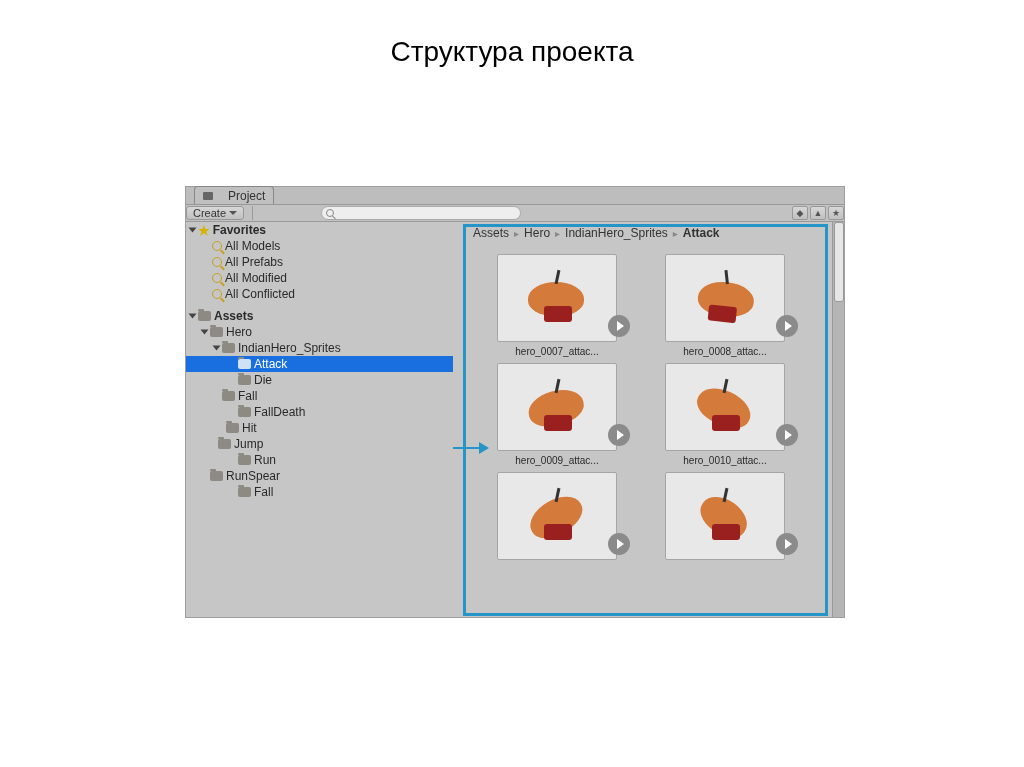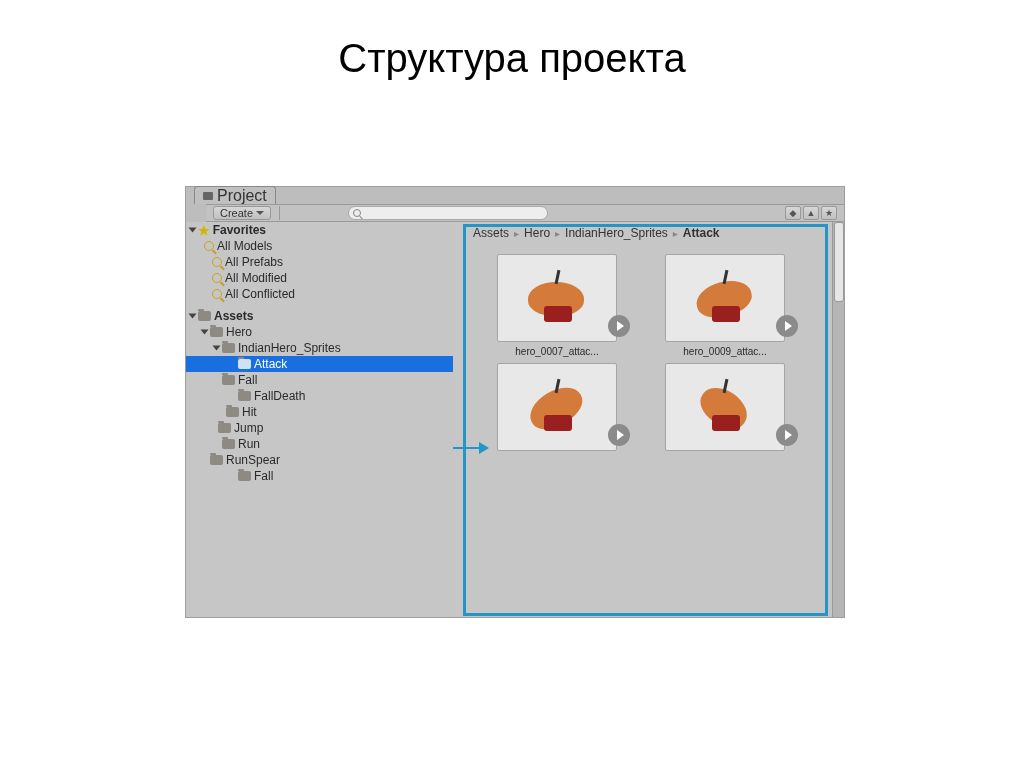--- a/index.html
+++ b/index.html
@@ -8,21 +8,21 @@
     width: 1024px;
     height: 767px;
     font-family: Arial, sans-serif;
     background: #fff;
     position: relative;
   }
   .slide-title {
     position: absolute;
     top: 36px; left: 0; right: 0;
     text-align: center;
-    font-size: 40px;
+    font-size: 28px;
     font-weight: 400;
     color: #000;
   }
   .panel-outer {
     position: absolute;
     left: 185px; top: 186px;
     width: 660px; height: 432px;
     border: 1px solid #9e9e9e;
     background: #bdbdbd;
   }
@@ -31,39 +31,38 @@
     top: -1px; left: 8px;
     height: 18px;
     padding: 0 8px;
     background: #c0c0c0;
     border: 1px solid #888;
     border-bottom: none;
     border-top-left-radius: 4px;
     border-top-right-radius: 4px;
     display: flex;
     align-items: center;
-    gap: 4px;
-    font-size: 16px;
+    gap: 15px;
+    font-size: 12px;
     color: #333;
   }
   .folder-icon-mini { width: 10px; height: 8px; background:#666; border-radius:1px; }
   .toolbar {
     position: absolute;
     top: 17px; left: 0; right: 0;
     height: 18px;
     background: #c2c2c2;
     border-top: 1px solid #999;
     border-bottom: 1px solid #9a9a9a;
     display: flex;
     align-items: center;
     gap: 6px;
-    padding: 0 7px;
+    padding: 0 0;
     font-size: 11px;
     color: #333;
-    margin-left: 20px;
   }
   .create-btn {
     height: 14px;
     padding: 0 6px;
     background: linear-gradient(#d7d7d7,#c0c0c0);
     border: 1px solid #999;
     border-radius: 3px;
     display:flex;align-items:center;gap:3px;
   }
   .create-btn .tri { width:0;height:0;border-left:4px solid transparent;border-right:4px solid transparent;border-top:4px solid #555;}
@@ -200,21 +199,21 @@
   </div>
 
   <div class="content">
     <div class="tree-pane">
 
       <div class="tree-row bold">
         <span class="caret open"></span>
         <span class="star">★</span>
         <span>Favorites</span>
       </div>
-      <div class="tree-row" style="padding-left:18px">
+      <div class="tree-row" style="padding-left:26px">
           <span class="mag"></span>
           <span>All Models</span>
         </div>
       <div class="tree-row" style="padding-left:26px">
           <span class="mag"></span>
           <span>All Prefabs</span>
         </div>
       <div class="tree-row" style="padding-left:26px">
           <span class="mag"></span>
           <span>All Modified</span>
@@ -237,37 +236,41 @@
       </div>
       <div class="tree-row" style="padding-left:28px">
         <span class="caret open"></span>
         <span class="fold"></span>
         <span>IndianHero_Sprites</span>
       </div>
       <div class="tree-row selected" style="padding-left:52px">
           <span class="fold"></span>
           <span>Attack</span>
         </div>
+      <div class="tree-row" style="padding-left:52px">
+          <span class="fold"></span>
+          <span>Die</span>
+        </div>
       <div class="tree-row" style="padding-left:36px">
           <span class="fold"></span>
           <span>Fall</span>
         </div>
       <div class="tree-row" style="padding-left:52px">
           <span class="fold"></span>
           <span>FallDeath</span>
         </div>
       <div class="tree-row" style="padding-left:40px">
           <span class="fold"></span>
           <span>Hit</span>
         </div>
       <div class="tree-row" style="padding-left:32px">
           <span class="fold"></span>
           <span>Jump</span>
         </div>
-      <div class="tree-row" style="padding-left:36px">
+      <div class="tree-row" style="padding-left:52px">
           <span class="fold"></span>
           <span>Run</span>
         </div>
       <div class="tree-row" style="padding-left:24px">
           <span class="fold"></span>
           <span>RunSpear</span>
         </div>
       <div class="tree-row" style="padding-left:52px">
           <span class="fold"></span>
           <span>Fall</span>
@@ -294,28 +297,50 @@
                 <div class="body"></div>
                 <div class="cloth"></div>
                 <div class="feather"></div>
               </div>
               <div class="play"></div>
             </div>
             <div class="asset-label">hero_0007_attac...</div>
           </div>
         <div class="asset">
             <div class="thumb">
+              <div class="sprite p2">
+                <div class="body"></div>
+                <div class="cloth"></div>
+                <div class="feather"></div>
+              </div>
+              <div class="play"></div>
+            </div>
+            <div class="asset-label">hero_0008_attac...</div>
+          </div>
+        <div class="asset">
+            <div class="thumb">
               <div class="sprite p3">
                 <div class="body"></div>
                 <div class="cloth"></div>
                 <div class="feather"></div>
               </div>
               <div class="play"></div>
             </div>
             <div class="asset-label">hero_0009_attac...</div>
+          </div>
+        <div class="asset">
+            <div class="thumb">
+              <div class="sprite p4">
+                <div class="body"></div>
+                <div class="cloth"></div>
+                <div class="feather"></div>
+              </div>
+              <div class="play"></div>
+            </div>
+            <div class="asset-label">hero_0010_attac...</div>
           </div>
         <div class="asset">
             <div class="thumb">
               <div class="sprite p5">
                 <div class="body"></div>
                 <div class="cloth"></div>
                 <div class="feather"></div>
               </div>
               <div class="play"></div>
             </div>

